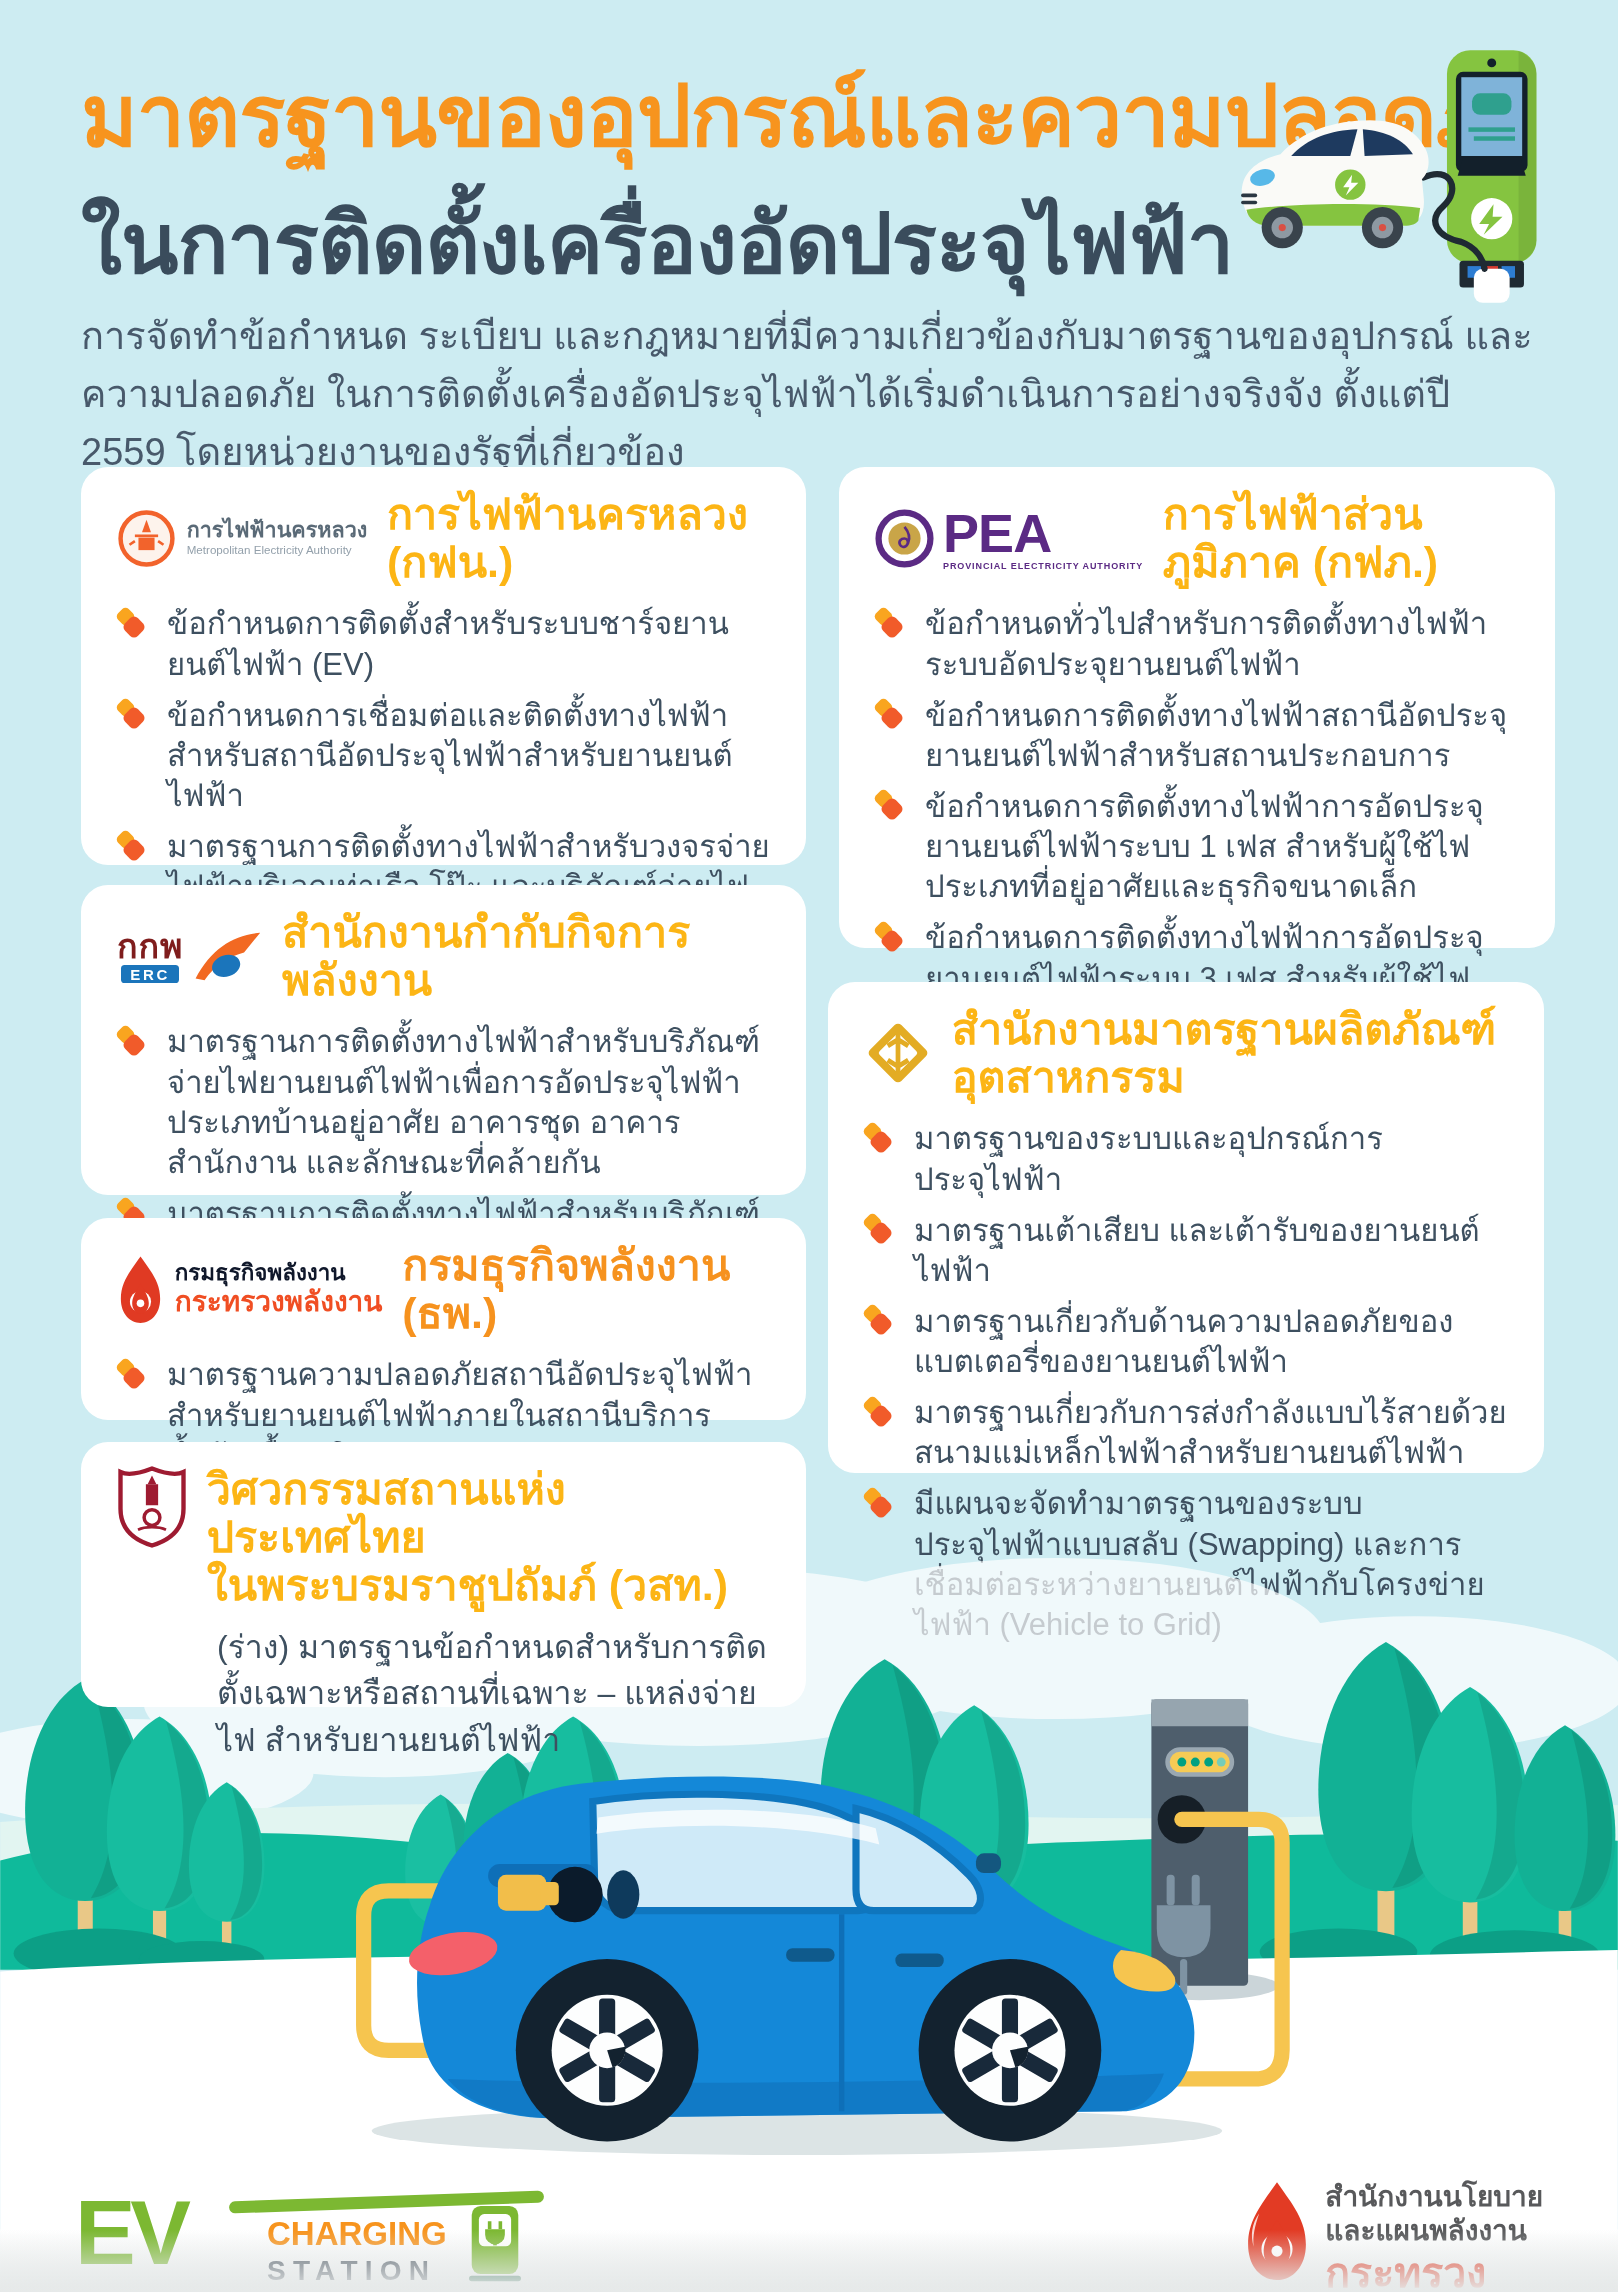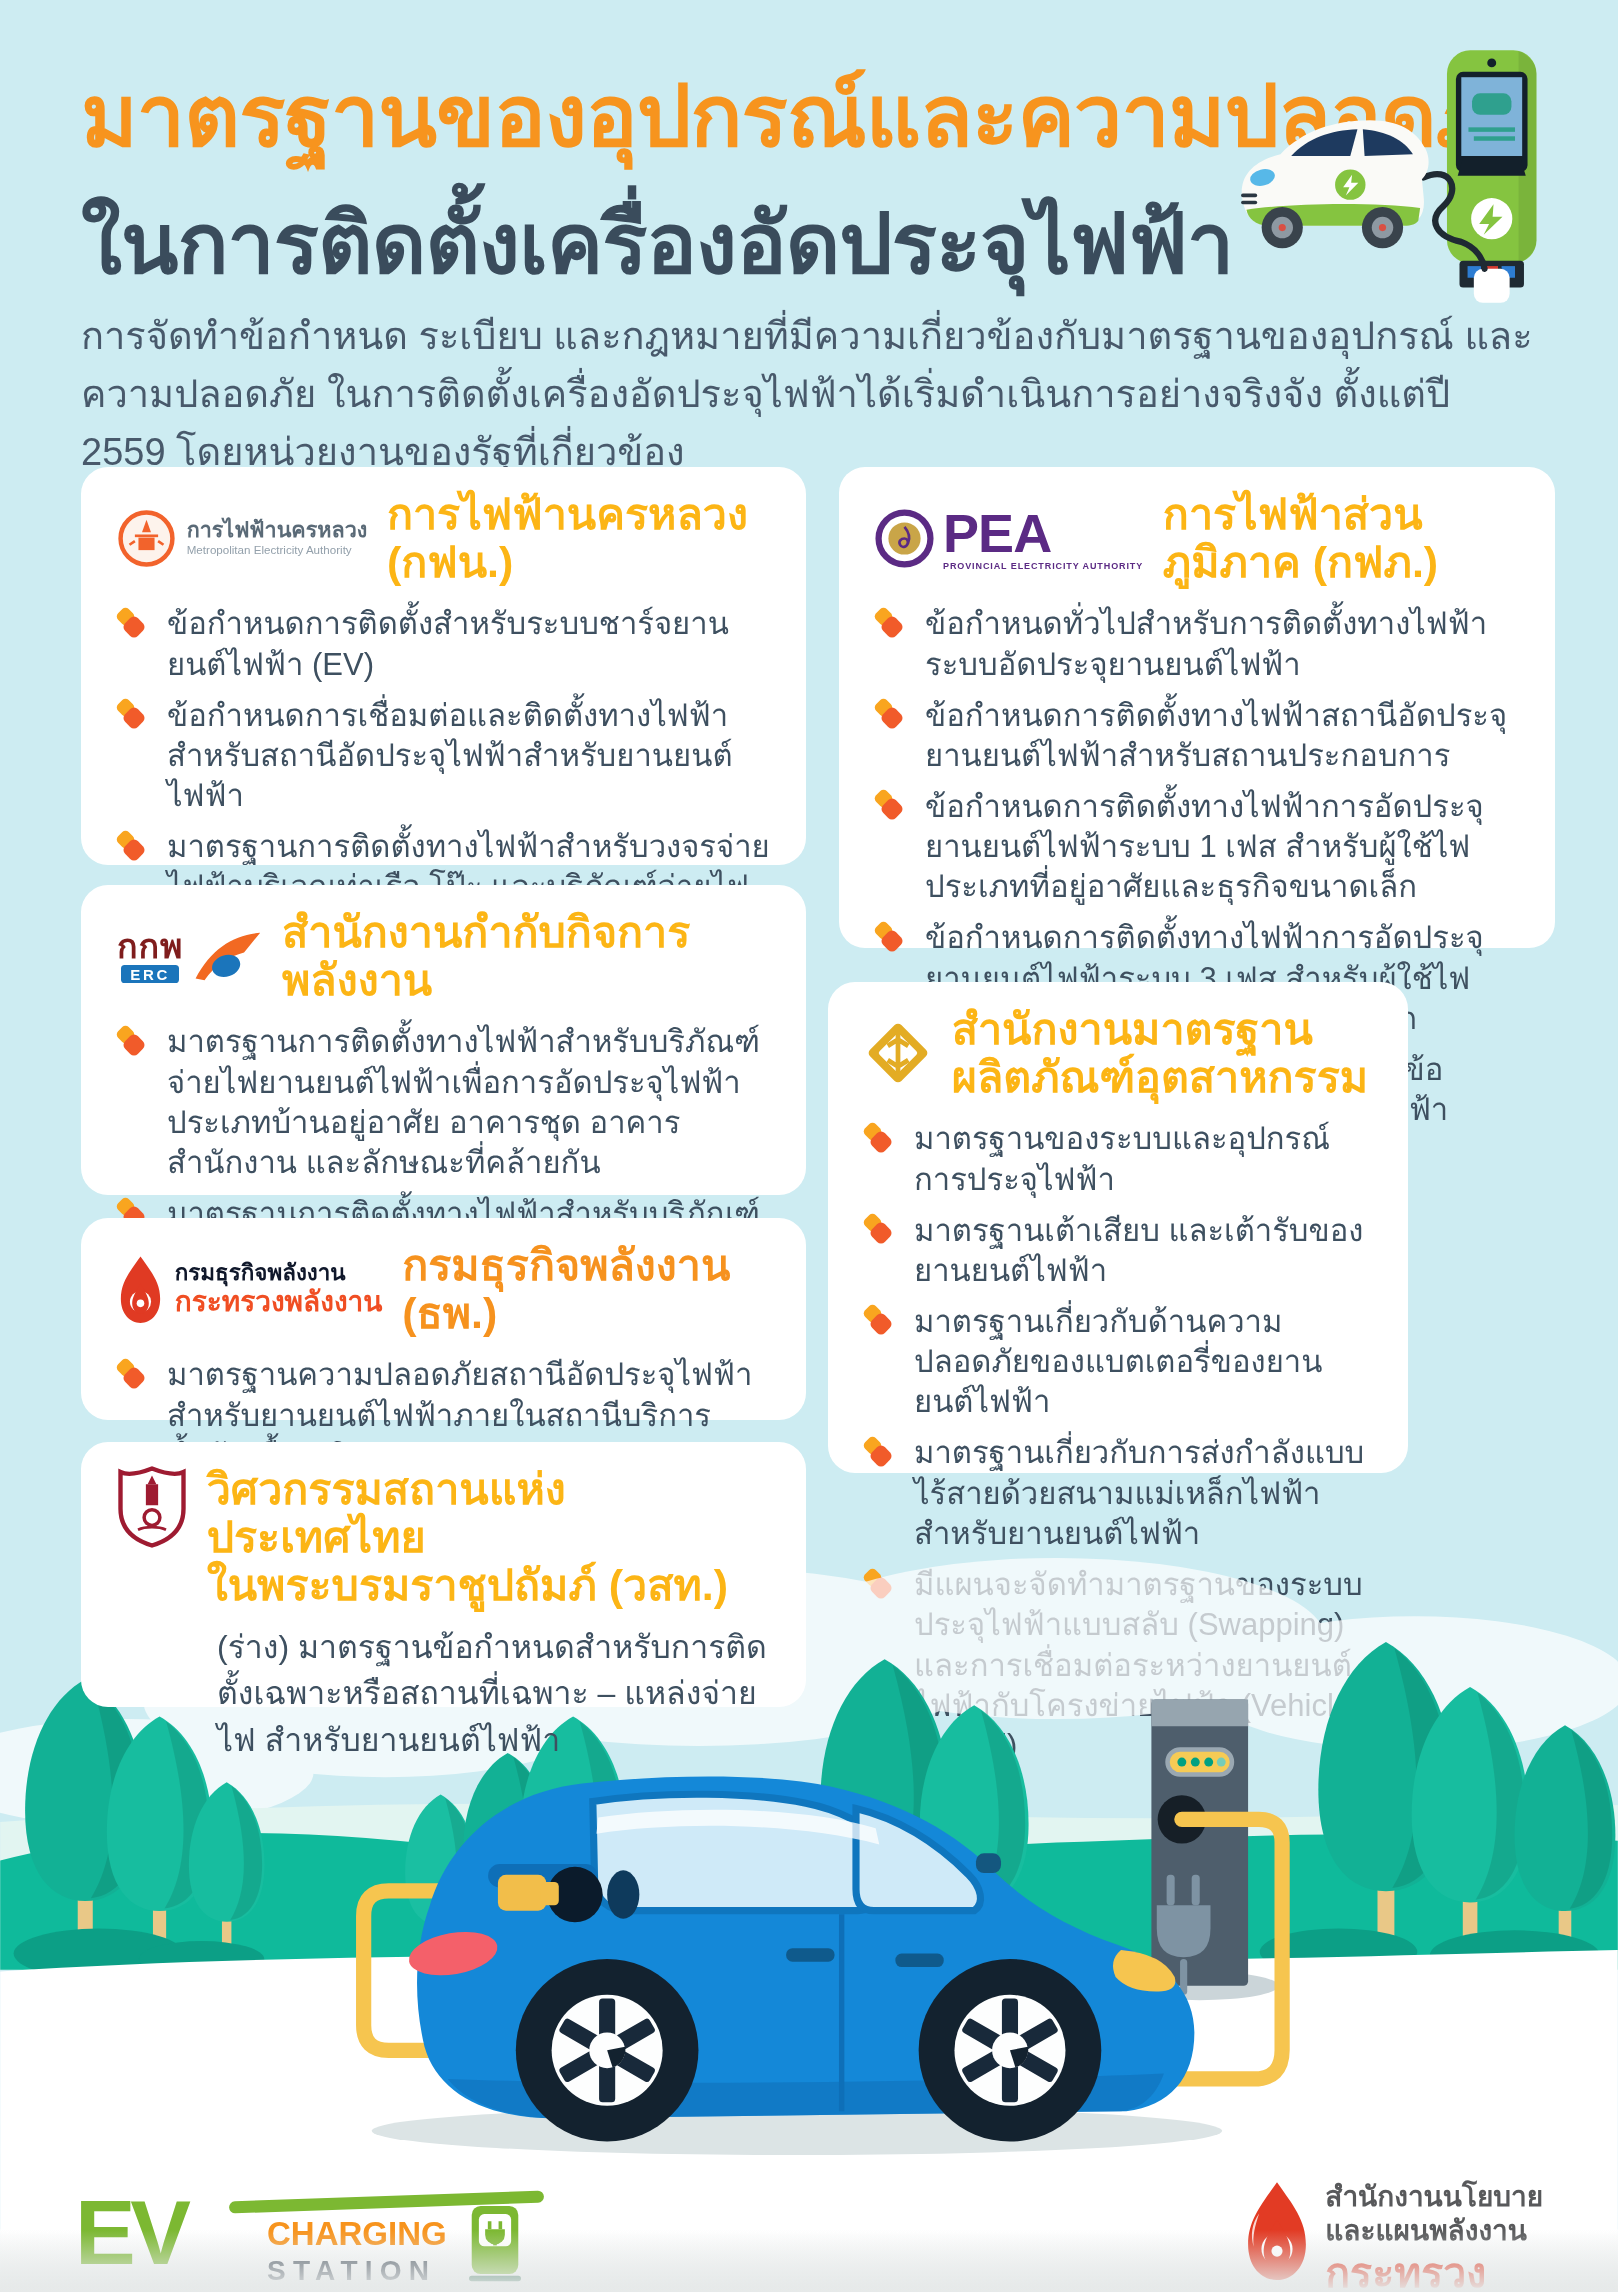--- a/index.html
+++ b/index.html
@@ -24,21 +24,21 @@
   ul.bullets li{display:flex;gap:18px;font-size:31px;color:#3E5060;line-height:1.3;}
   .li-text{flex:1;}
   .bullet{flex:none;width:32px;height:36px;position:relative;margin-top:3.6px;}
   .bullet::before{content:"";position:absolute;left:0.9px;top:0.9px;width:15px;height:15px;background:#F9A51F;border-radius:4.5px;transform:rotate(45deg);}
   .bullet::after{content:"";position:absolute;left:8px;top:9.9px;width:18px;height:18px;background:#F15B2A;border-radius:5.4px;transform:rotate(45deg);}
   .card-mea{left:81px;top:467px;width:725px;height:398px;}
   .card-erc{left:81px;top:885px;width:725px;height:310px;}
   .card-doeb{left:81px;top:1218px;width:725px;height:202px;}
   .card-eit{left:81px;top:1442px;width:725px;height:265px;z-index:3;}
   .card-pea{left:839px;top:467px;width:716px;height:481px;border-radius:26px;}
-  .card-tisi{left:828px;top:982px;width:580px;height:491px;}
+  .card-tisi{left:828px;top:982px;width:716px;height:491px;}
   
   .logo-mea{display:flex;align-items:center;gap:10.7px;flex:none;}
   .logo-mea .txt .th{font-size:21.5px;font-weight:700;color:#5A6A77;line-height:1.1;}
   .logo-mea .txt .en{font-size:11.6px;color:#93A0AB;line-height:1.2;}
   .logo-erc{display:flex;align-items:center;gap:9px;flex:none;}
   .logo-erc .stack{display:flex;flex-direction:column;align-items:center;line-height:1;}
   .logo-erc .kkp{font-size:34px;font-weight:800;color:#7f1d1d;letter-spacing:0.9px;}
   .logo-erc .ercbar{margin-top:1.8px;background:#1B75BB;color:#fff;font-size:15px;font-weight:700;padding:1.8px 9px;border-radius:3.6px;letter-spacing:2.7px;}
   .logo-doeb{display:flex;align-items:center;gap:10.7px;flex:none;}
   .logo-doeb .txt .l1{font-size:22.4px;font-weight:700;color:#0f172a;line-height:1.15;}

